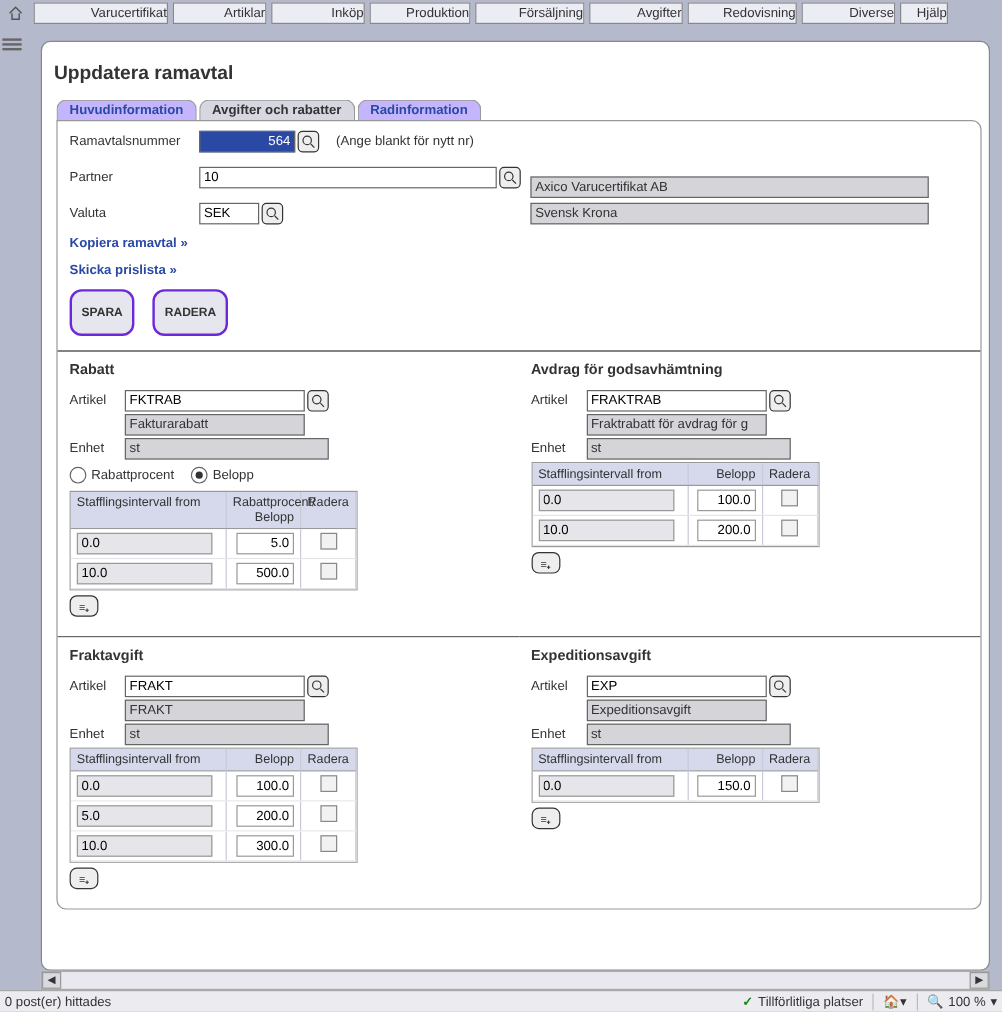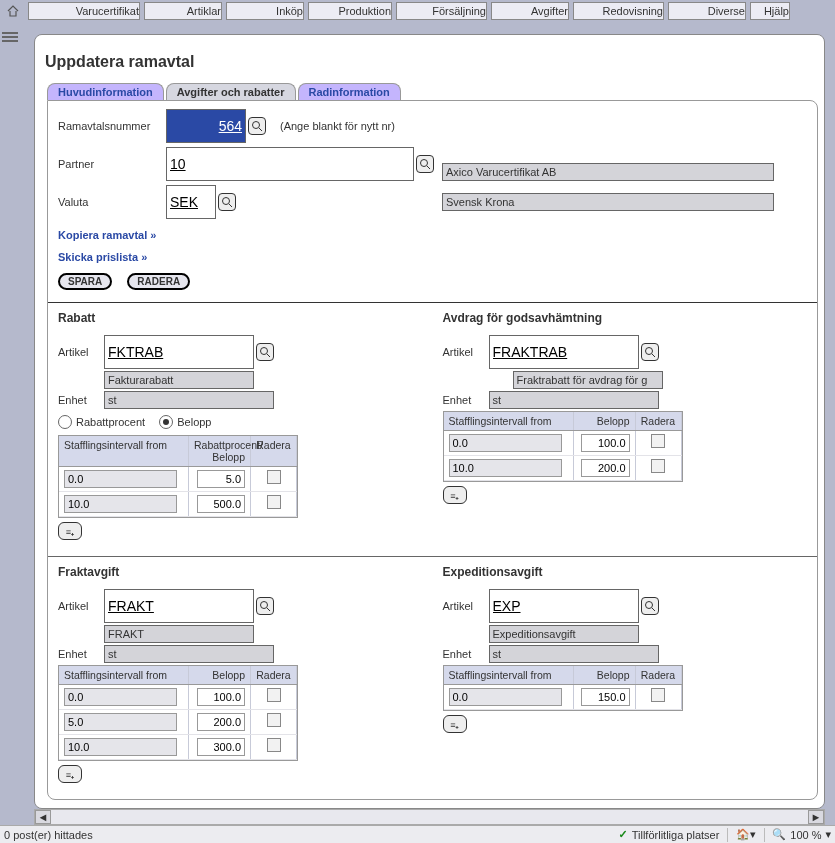--- a/index.html
+++ b/index.html
@@ -24,27 +24,27 @@
 
 .tabrow { display: flex; gap: 0; padding-left: 12px; }
 .tab { border: 1px solid #999; border-bottom: none; border-radius: 8px 8px 0 0; padding: 2px 10px; font-size: 11px; background: #c4b5fd; color: #2a49a5; font-weight: bold; cursor: pointer; margin-right: 2px; }
 .tab.active { background: #d6d7e0; color: #333; }
 
 
 .panel { border: 1px solid #999; border-radius: 0 8px 8px 8px; margin: 0 6px 10px 12px; background: #fff; }
 .form-area { padding: 8px 10px 12px 10px; border-bottom: 1px solid #333; }
 .form-row { display: flex; align-items: center; margin-bottom: 4px; }
 .form-label { width: 108px; font-size: 11px; }
-.inp { border: 1px solid #666; background: #fff; height: 34px; padding: 0 3px; font-size: 14px; text-decoration: underline; }
+.inp { border: 1px solid #666; background: #fff; height: 18px; padding: 0 3px; font-size: 11px; }
 .inp.sel { background: #2a49a5; color: #fff; text-align: right; }
 .lookup { width: 18px; height: 18px; border: 1px solid #333; border-radius: 4px; display: flex; align-items: center; justify-content: center; margin-left: 2px; cursor: pointer; background: #eee; }
 .hint { margin-left: 14px; font-size: 11px; }
 .readonly { background: #d4d4d9; border: 1px solid #666; height: 18px; padding: 0 3px; font-size: 11px; display: flex; align-items: center; }
 .link { color: #2a49a5; font-weight: bold; cursor: pointer; display: block; margin: 10px 0; }
-.pill { border: 2px solid #000000; border-radius: 10px; padding: 1px 8px; font-size: 10px; font-weight: bold; background: #e6e6ee; cursor: pointer; display: inline-block; margin-right: 12px; }
+.pill { border: 2px solid #6d28d9; border-radius: 10px; padding: 12px 8px; font-size: 10px; font-weight: bold; background: #e6e6ee; cursor: pointer; display: inline-block; margin-right: 12px; }
 
 
 .quad { display: grid; grid-template-columns: 1fr 1fr; }
 .section { padding: 8px 12px 16px 10px; }
 .section.bb { border-bottom: 1px solid #666; }
 .sect-title { font-weight: bold; font-size: 12px; margin-bottom: 10px; }
 .subrow { display: flex; align-items: center; margin-bottom: 2px; }
 .sublabel { width: 46px; }
 .radio-row { margin: 6px 0; display: flex; align-items: center; gap: 4px; }
 .radio { width: 14px; height: 14px; border: 1px solid #666; border-radius: 50%; display: inline-flex; align-items: center; justify-content: center; cursor: pointer; }
@@ -191,21 +191,21 @@
             <div class="sublabel">Artikel</div>
             <input class="inp" style="width: 150px;" value="FRAKTRAB">
             <div class="lookup">
               <svg class="lens" viewBox="0 0 12 12">
                 <circle cx="5" cy="5" r="3.5" fill="none" stroke="#333"></circle>
                 <line x1="8" y1="8" x2="11" y2="11" stroke="#333"></line>
               </svg>
             </div>
           </div><div class="subrow">
             <div class="sublabel"></div>
-            <div class="readonly" style="width:150px;margin-left:24px;">Fraktrabatt för avdrag för g</div>
+            <div class="readonly" style="width:150px;">Fraktrabatt för avdrag för g</div>
           </div><div class="subrow">
             <div class="sublabel">Enhet</div>
             <div class="readonly" style="width:170px;">st</div>
           </div><div class="dtable"><div class="dhead">
               <div class="col-from">Stafflingsintervall from</div>
               <div class="col-val" style="white-space:pre-line;">Belopp</div>
               <div class="col-del">Radera</div>
             </div><div class="drow">
               <div class="col-from"><input class="cell-inp" value="0.0" style=""></div>
               <div class="col-val"><input class="cell-inp r" value="100.0" style=""></div>

